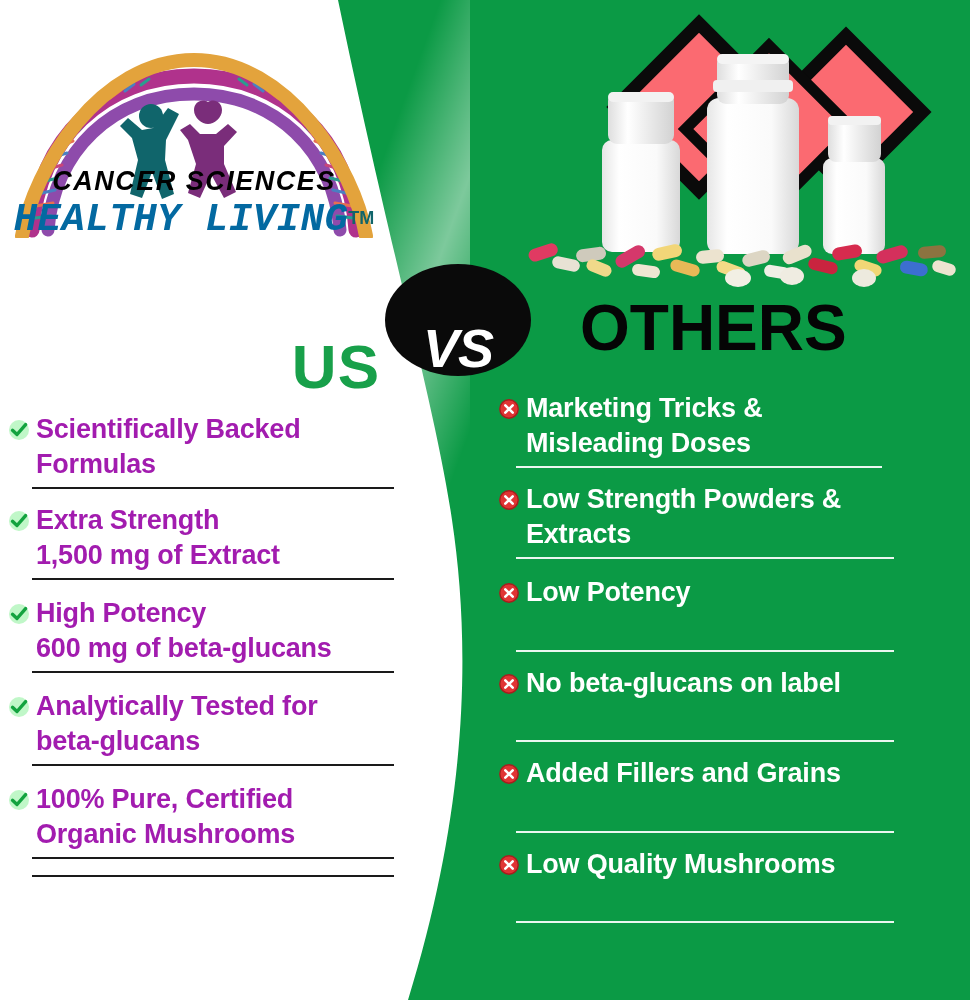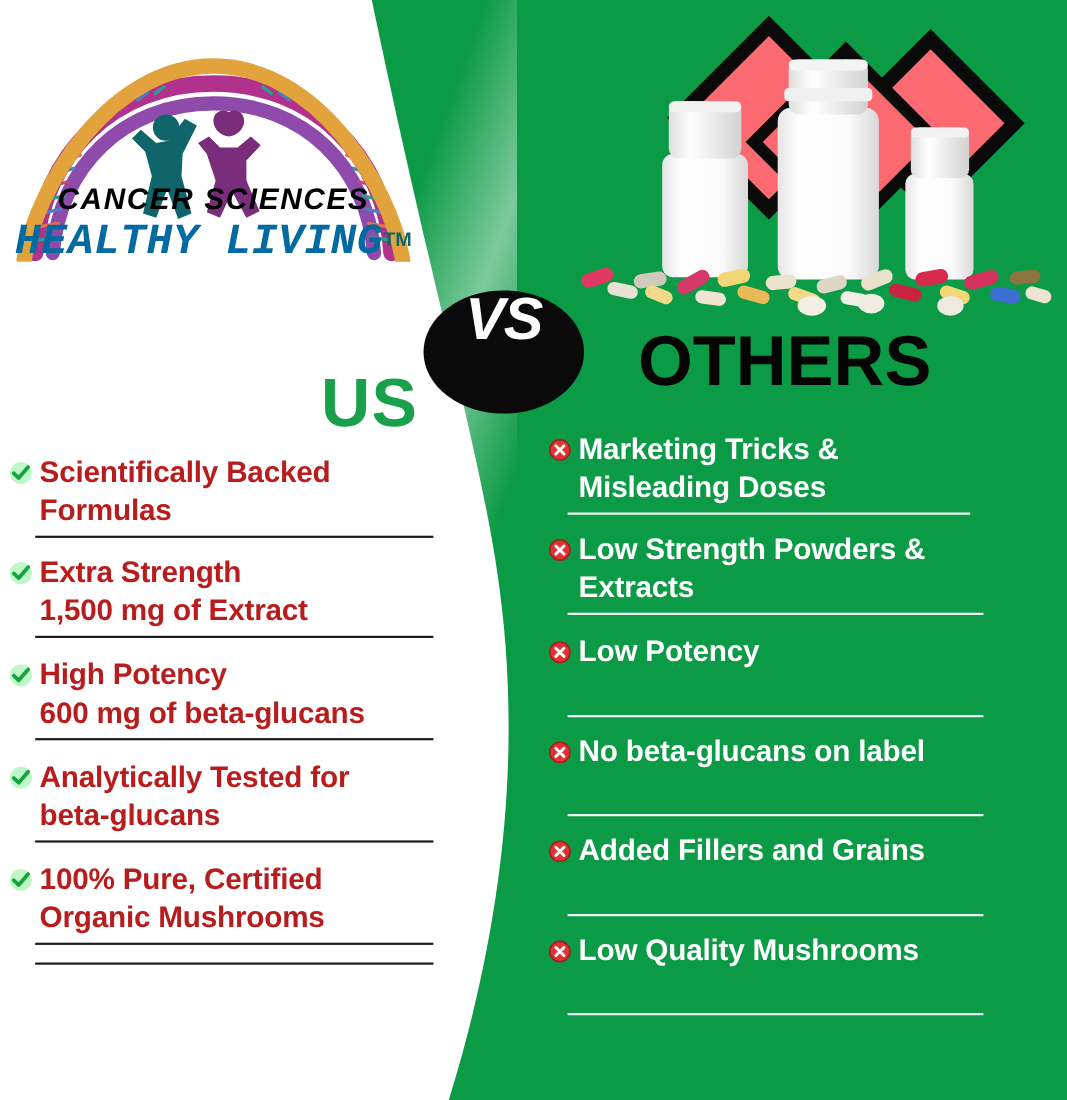--- a/index.html
+++ b/index.html
@@ -60,21 +60,21 @@
     font-size:64px; font-weight:bold; color:#050505;
     letter-spacing:0px; line-height:1;
   }
 
   
   #vs-badge {
     position:absolute; left:385px; top:264px;
     width:146px; height:112px;
     background:#0a0a0a;
     border-radius:50%;
-    display:flex; align-items:flex-start; justify-content:center;
+    display:flex; align-items:flex-end; justify-content:center;
     z-index:6;
   }
   #vs-badge .vs-label {
     color:#ffffff; font-size:54px; font-weight:bold;
     font-style:italic; letter-spacing:-1px; line-height:1;
     transform:translateY(-1px);
   }
 
   
   .col { position:absolute; z-index:4; }
@@ -89,21 +89,21 @@
     width:22px; height:22px;
     margin-right:6px;
     margin-top:7px;
   }
   .mark svg { display:block; width:22px; height:22px; }
 
   .li-text {
     font-size:27px; font-weight:bold; line-height:1.28;
     letter-spacing:-0.2px;
   }
-  #col-us    .li-text { color:#b91c1c; }
+  #col-us    .li-text { color:#a21caf; }
   #col-others .li-text { color:#ffffff; }
 
   .li-rule { height:0; border-top:2px solid #1a1a1a; margin-left:24px; }
   #col-others .li-rule { border-top:2px solid rgba(255,255,255,.92); margin-left:18px; }
 
 </style>
 </head>
 <body>
 
 <div id="stage">

